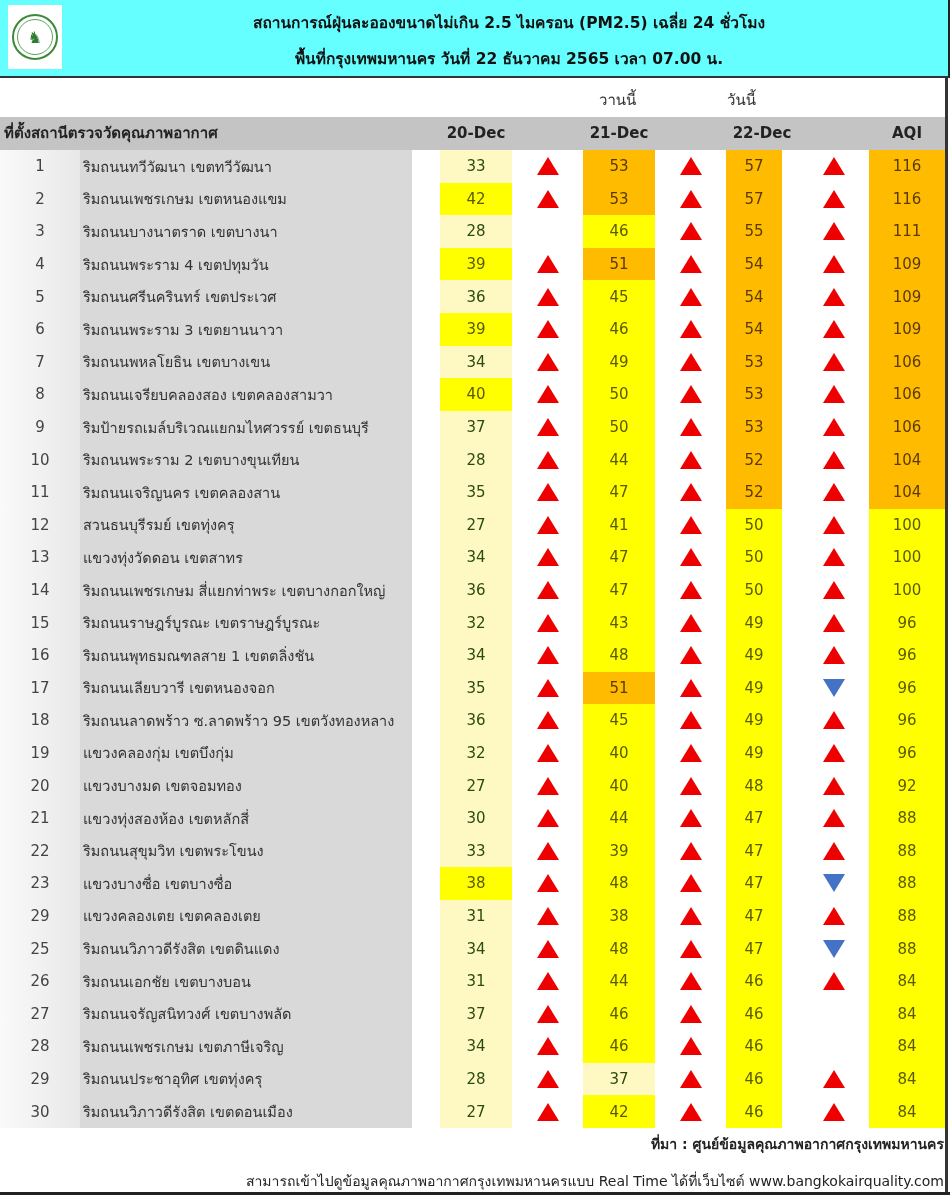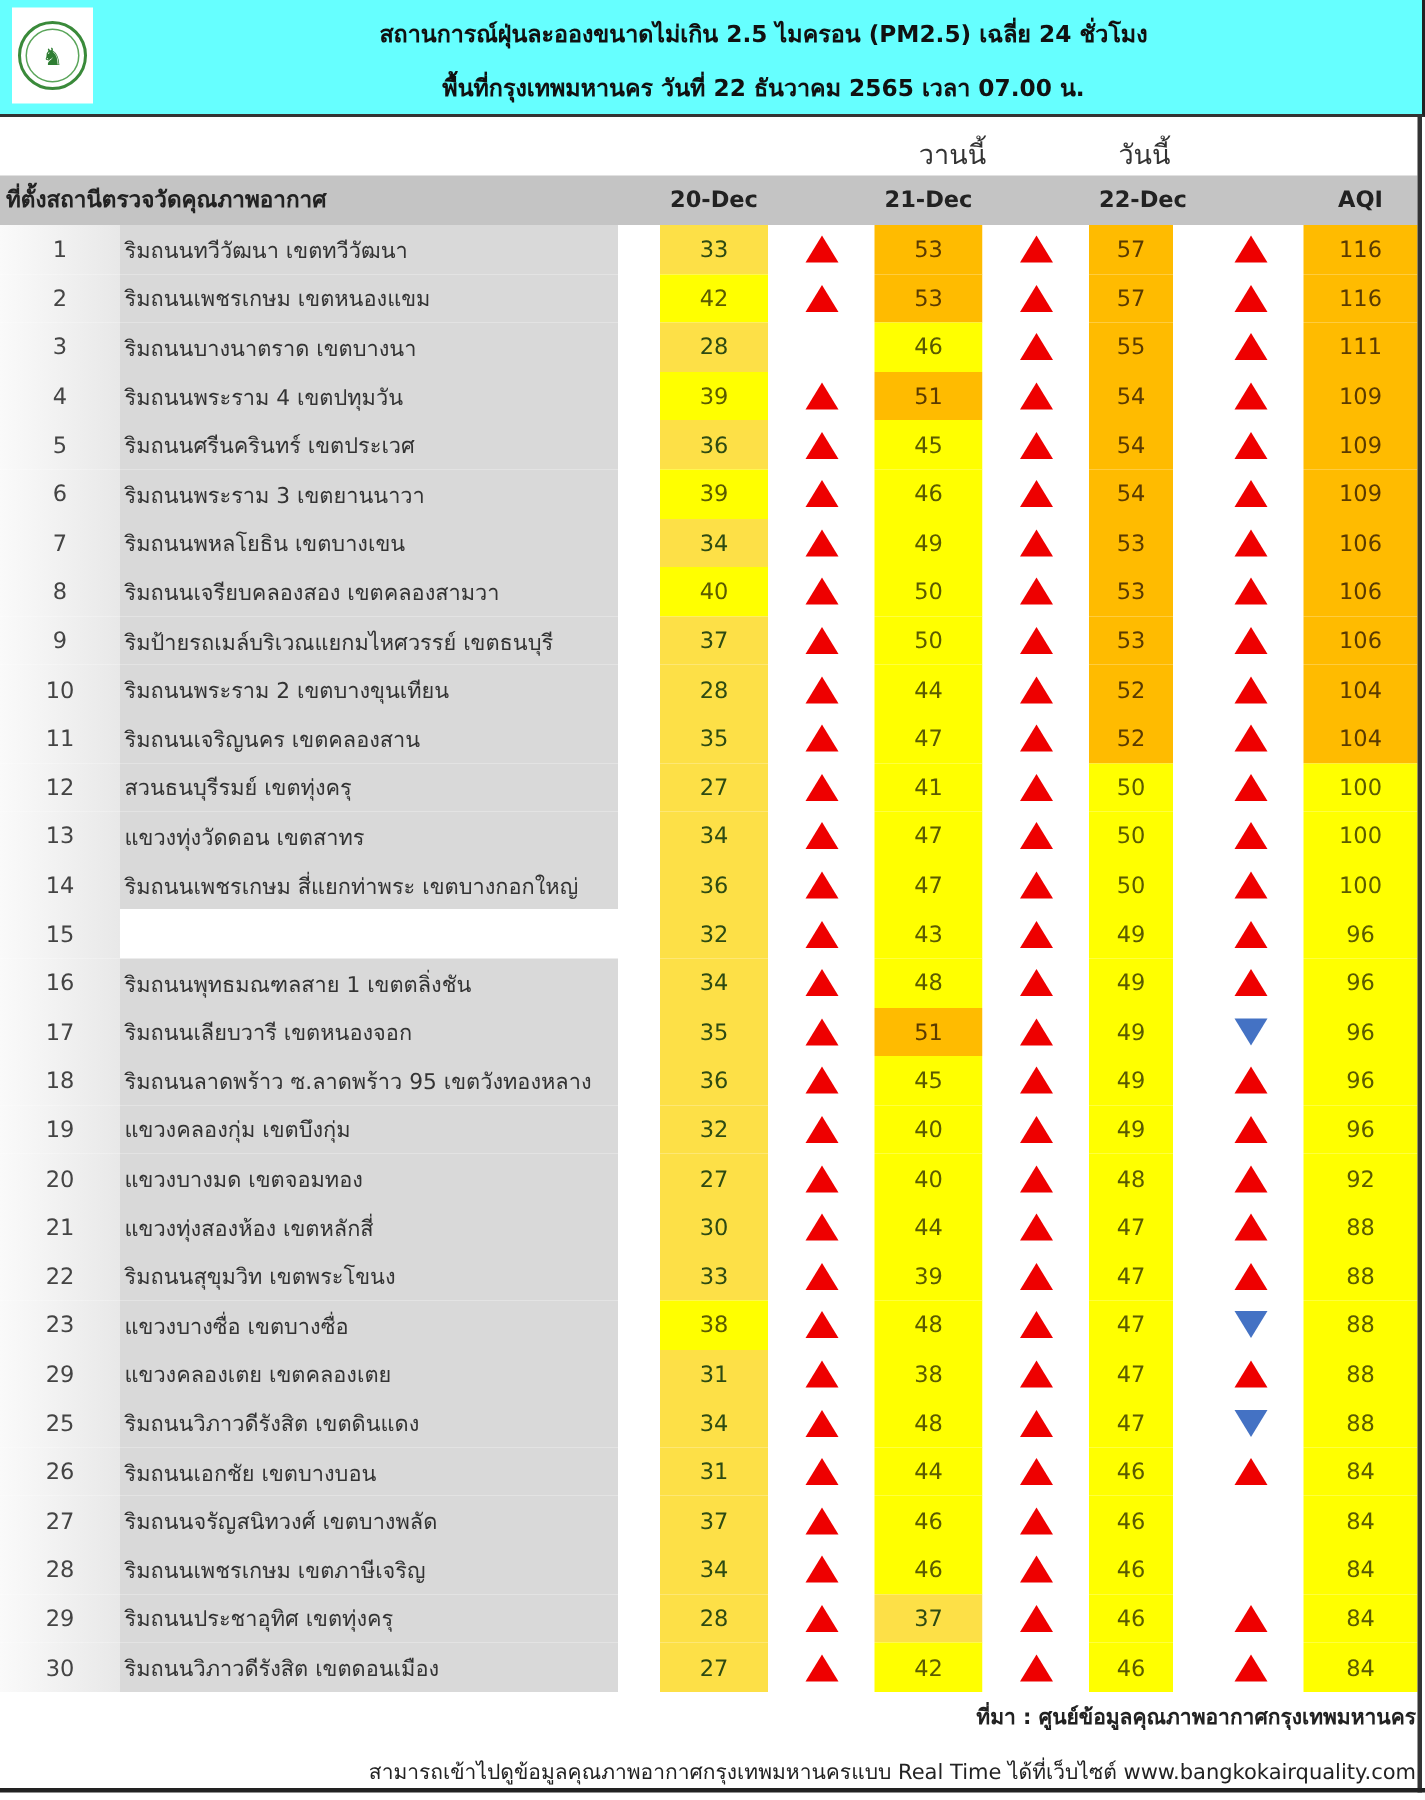--- a/index.html
+++ b/index.html
@@ -4,37 +4,37 @@
 <style>
   html, body { margin:0; padding:0; }
   body { width:950px; height:1200px; background:#ffffff; font-family:"DejaVu Sans", sans-serif; position:relative; overflow:hidden; color:#222; }
   .header { position:absolute; left:0; top:0; width:948px; height:76px; background:#66ffff; border-right:2px solid #222; border-bottom:2px solid #333; }
   .logo { position:absolute; left:8px; top:5px; width:54px; height:64px; background:#fff; display:flex; align-items:center; justify-content:center; }
   .logo-seal { width:46px; height:46px; border-radius:50%; border:2px solid #3a8a3a; box-sizing:border-box; display:flex; align-items:center; justify-content:center; }
   .logo-inner { width:34px; height:34px; border-radius:50%; border:1px solid #5aa55a; display:flex; align-items:center; justify-content:center; color:#2e7d32; font-size:16px; }
   .title1, .title2 { position:absolute; left:70px; right:0; text-align:center; font-size:15.5px; font-weight:bold; color:#111; }
   .title1 { top:10px; }
   .title2 { top:46px; }
-  .daylabel { position:absolute; top:88px; font-size:18px; color:#333; text-align:center; width:72px; }
+  .daylabel { position:absolute; top:88px; font-size:15px; color:#333; text-align:left; width:72px; }
   .thead { position:absolute; left:0; top:117px; width:945px; height:33px; background:#c4c4c4; }
   .thead .th { position:absolute; top:0; height:17px; line-height:33px; font-size:15px; font-weight:bold; color:#222; text-align:center; }
   .thead .th-left { left:4px; text-align:left; }
   .rows { position:absolute; left:0; top:150px; width:945px; }
   .row { position:relative; height:32.6px; }
   .cell { position:absolute; top:0; height:100%; display:flex; align-items:center; justify-content:center; font-size:15px; color:#333; box-sizing:border-box; }
   .c-no { left:0; width:80px; background:linear-gradient(to right,#fafafa,#e8e8e8); color:#444; }
   .c-name { left:80px; width:332px; background:#d9d9d9; justify-content:flex-start; padding-left:3px; color:#333; font-size:14.5px; }
   .c-v1 { left:440px; width:72px; }
   .c-a1 { left:512px; width:71px; background:#fff; }
   .c-v2 { left:583px; width:72px; }
   .c-a2 { left:655px; width:71px; background:#fff; }
   .c-v3 { left:726px; width:56px; }
   .c-a3 { left:798px; width:71px; background:#fff; }
   .c-aqi { left:869px; width:76px; }
-  .green { background:#fde047; color:#2d4a12; }
+  .green { background:#fef9c3; color:#2d4a12; }
   .yellow { background:#ffff00; color:#5a5a00; }
   .orange { background:#ffbb00; color:#5a3a00; }
   .tri { width:0; height:0; }
   .tri.up { border-left:11px solid transparent; border-right:11px solid transparent; border-bottom:18px solid #ee0000; }
   .tri.down { border-left:11px solid transparent; border-right:11px solid transparent; border-top:18px solid #4472c4; }
   .source { position:absolute; right:6px; top:1133px; font-size:14px; font-weight:bold; color:#222; }
   .weblink { position:absolute; right:6px; top:1170px; font-size:14px; color:#222; }
   .bottom-line { position:absolute; left:0; top:1192px; width:950px; height:3px; background:#222; }
   .right-border { position:absolute; left:945px; top:78px; width:3px; height:1117px; background:#333; }
 </style>
@@ -294,20 +294,21 @@
         <div class="tri up"></div>
       </div>
       <div class="cell c-v3 yellow">50</div>
       <div class="cell c-a3">
         <div class="tri up"></div>
       </div>
       <div class="cell c-aqi yellow">100</div>
     </div>
     <div class="row">
       <div class="cell c-no">15</div>
+      <div class="cell c-name">ริมถนนราษฎร์บูรณะ เขตราษฎร์บูรณะ</div>
       <div class="cell c-v1 green">32</div>
       <div class="cell c-a1">
         <div class="tri up"></div>
       </div>
       <div class="cell c-v2 yellow">43</div>
       <div class="cell c-a2">
         <div class="tri up"></div>
       </div>
       <div class="cell c-v3 yellow">49</div>
       <div class="cell c-a3">

